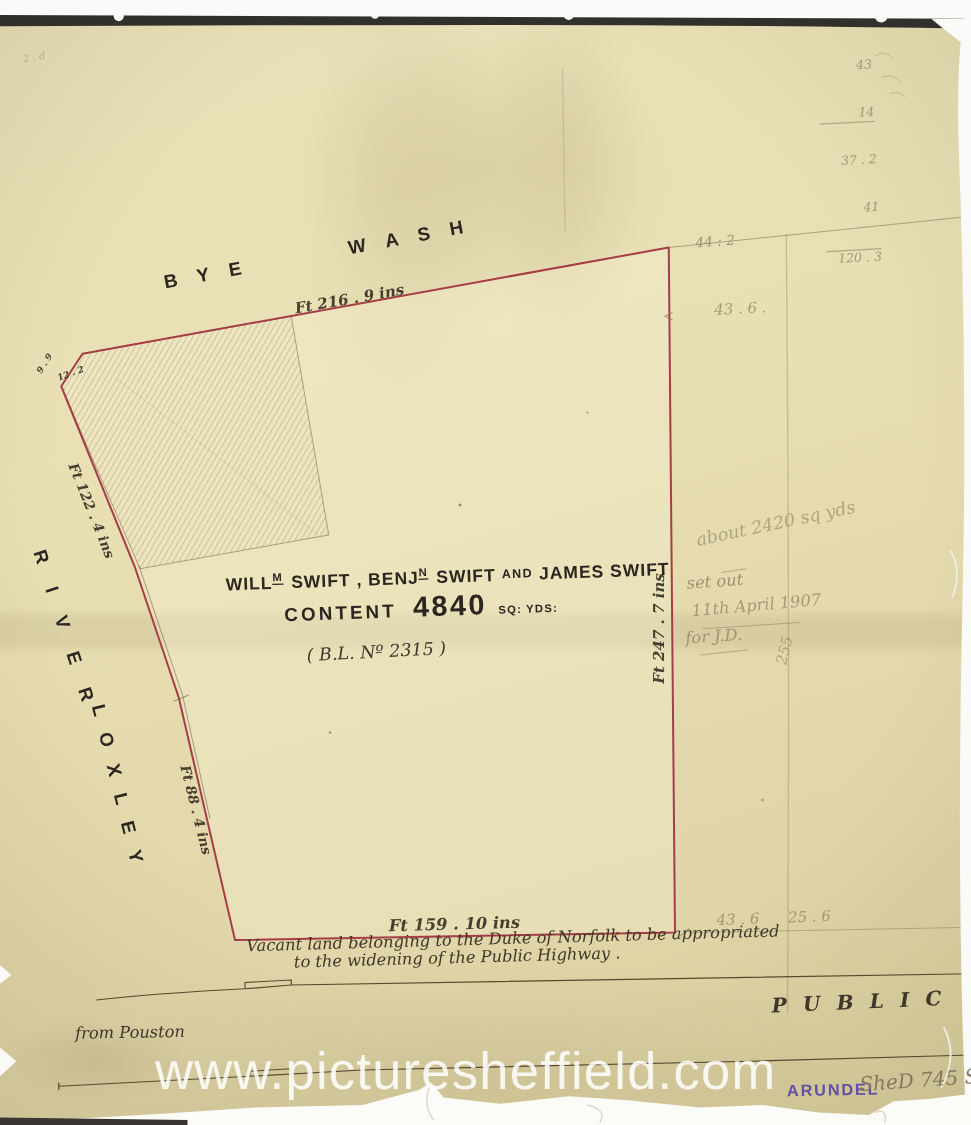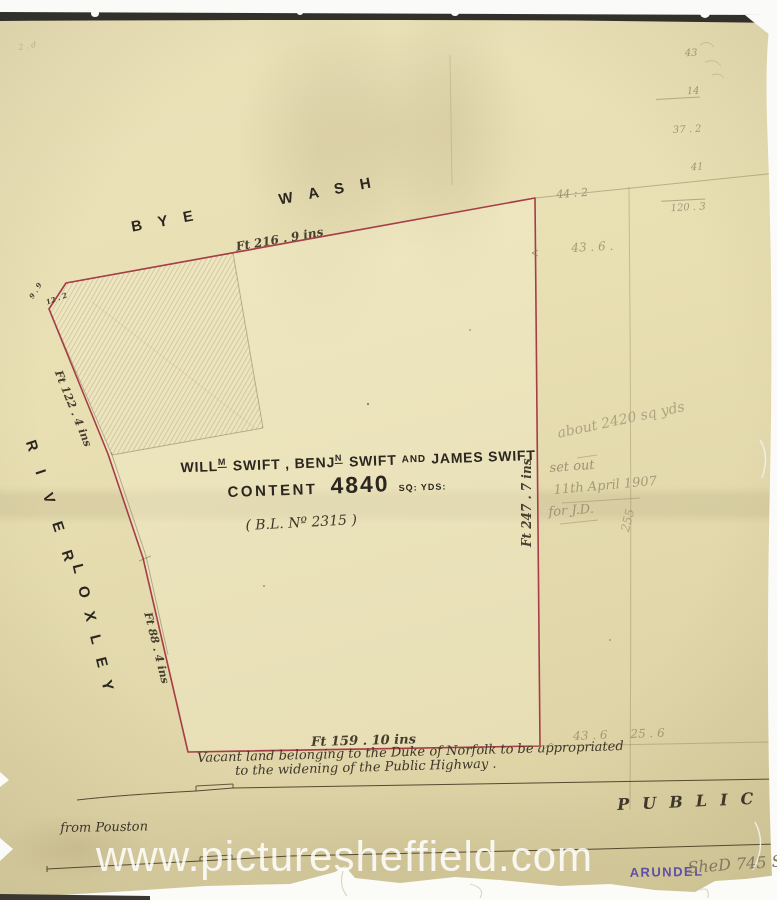--- a/index.html
+++ b/index.html
@@ -142,21 +142,21 @@
   <div class="t pencil" style="left:18px;top:44px;transform:rotate(-10deg);font-size:8px;opacity:.45;">2 . d</div>
   <div class="t pencil" style="left:556px;top:189px;transform:rotate(-4deg);font-size:11px;opacity:.8;">44 : 2</div>
   <div class="t pencil" style="left:571px;top:242px;transform:rotate(-3deg);font-size:12px;opacity:.7;">43 . 6 .</div>
   <div class="t pencil" style="left:556px;top:426px;transform:rotate(-12deg);font-size:14px;opacity:.6;">about 2420 sq yds</div>
   <div class="t pencil" style="left:549px;top:461px;transform:rotate(-4deg);font-size:13px;opacity:.8;">set out</div>
   <div class="t pencil" style="left:553px;top:483px;transform:rotate(-5deg);font-size:13px;opacity:.7;">11th April 1907</div>
   <div class="t pencil" style="left:548px;top:505px;transform:rotate(-4deg);font-size:13px;opacity:.75;">for J.D.</div>
   <div class="t pencil" style="left:619px;top:530px;transform:rotate(-76deg);font-size:12px;opacity:.6;">255</div>
   <div class="t pencil" style="left:573px;top:730px;transform:rotate(-2deg);font-size:12px;opacity:.7;">43 . 6      25 . 6</div>
 
-  <div class="t" id="watermark" style="left:96px;top:835px;">www.picturesheffield.com</div>
+  <div class="t" id="watermark" style="left:124px;top:835px;">www.picturesheffield.com</div>
 
   <div class="t" id="stamp" style="left:629px;top:840px;transform:rotate(-1deg);">
     <div>ARUNDEL</div>
     
     
   </div>
   <div class="t pencil" id="catalog" style="left:687px;top:860px;transform:rotate(-4deg);">SheD 745 S</div>
 </div>
 
 </body></html>

